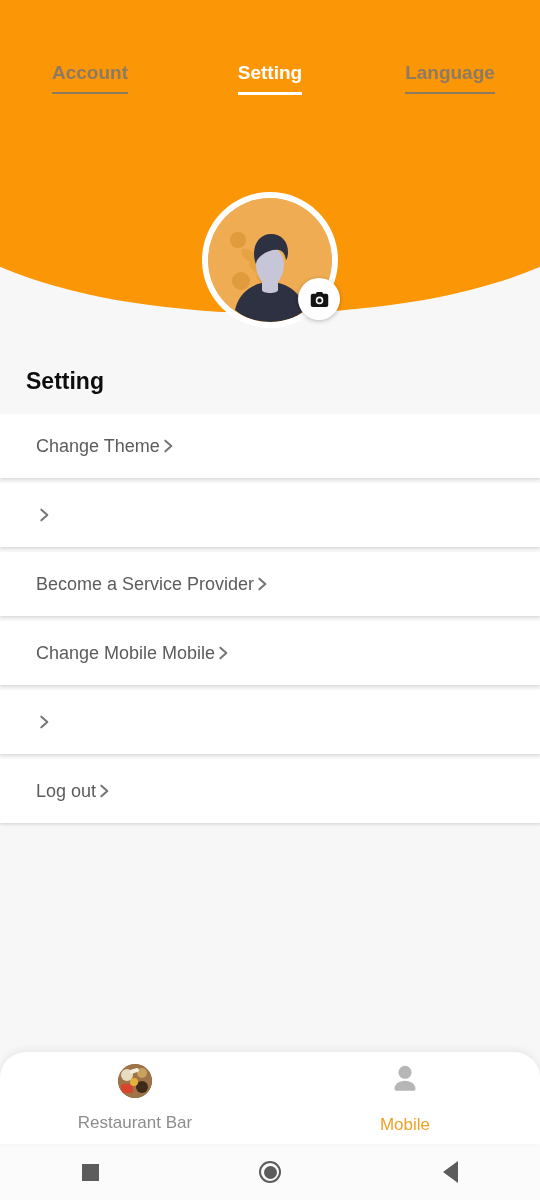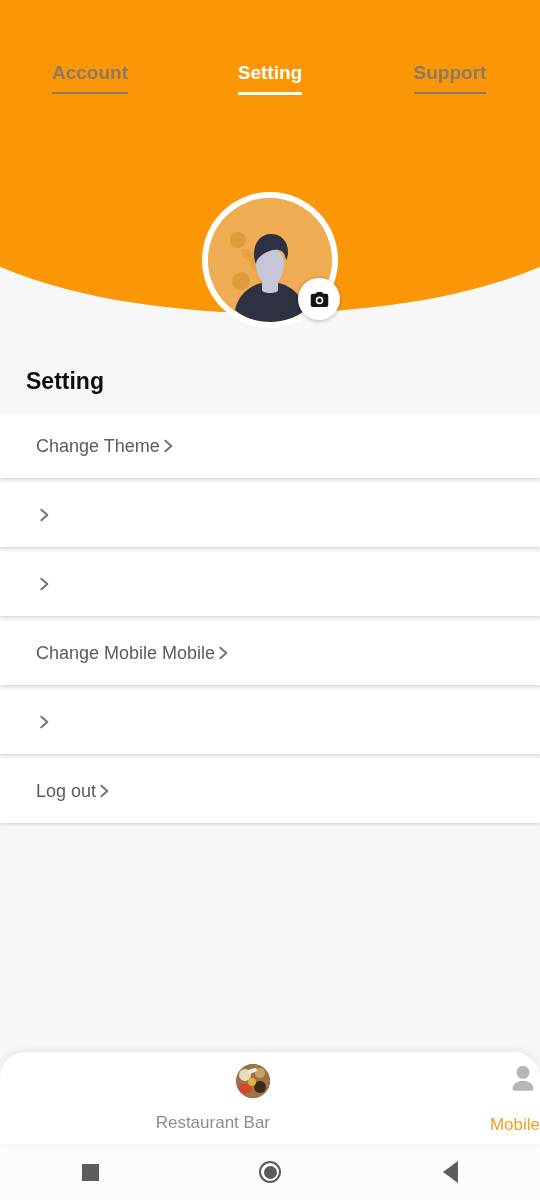--- a/index.html
+++ b/index.html
@@ -115,21 +115,21 @@
   
   .bottomnav{
     position:absolute; left:0; bottom:56px; width:540px; height:92px;
     background:#FFFFFF;
     border-radius:26px 26px 0 0;
     box-shadow:0 -2px 8px rgba(0,0,0,.07);
     display:flex; align-items:center; z-index:5;
   }
   .navitem{
     flex:1; display:flex; flex-direction:column;
-    align-items:flex-end; justify-content:center; gap:15px; cursor:pointer;
+    align-items:center; justify-content:center; gap:15px; cursor:pointer;
   }
   .nav-label{ font-size:17px; }
   .nav-label.gray{ color:#8D8D8D; }
   .nav-label.active{ color:#F0A128; }
   .nav-photo{
     width:34px;height:34px;border-radius:50%;
     background:radial-gradient(circle at 30% 30%, #D8B08A 0%, #8F6B3F 40%, #3B2A1A 100%);
     overflow:hidden; position:relative;
   }
 
@@ -230,21 +230,21 @@
   <div class="header-bg"></div>
 
   <div class="tabs">
     <div class="tab inactive">
       <span>Account</span>
     </div>
     <div class="tab active">
       <span>Setting</span>
     </div>
     <div class="tab inactive">
-      <span>Support</span>
+      <span>Language</span>
     </div>
   </div>
 </div>
 
 <div class="avatar-wrap">
   <div class="avatar-ring">
     <div class="avatar">
       <svg width="100%" height="100%" viewBox="0 0 124 124">
         <circle cx="62" cy="62" r="62" fill="#EFAC52"></circle>
         <circle cx="30" cy="42" r="8" fill="#E09B3C"></circle>
@@ -284,20 +284,21 @@
 
   <div class="row">
     <span class="chev">
       <svg width="16" height="16" viewBox="0 0 24 24" fill="none" stroke="#757575" stroke-width="3" stroke-linecap="round" stroke-linejoin="round">
           <path d="M8 4l9 8-9 8"></path>
         </svg>
     </span>
   </div>
 
   <div class="row">
+    <span class="row-label">Become a Service Provider</span>
     <span class="chev">
       <svg width="16" height="16" viewBox="0 0 24 24" fill="none" stroke="#757575" stroke-width="3" stroke-linecap="round" stroke-linejoin="round">
           <path d="M8 4l9 8-9 8"></path>
         </svg>
     </span>
   </div>
 
   <div class="row">
     <span class="row-label">Change Mobile Mobile</span>
     <span class="chev">

